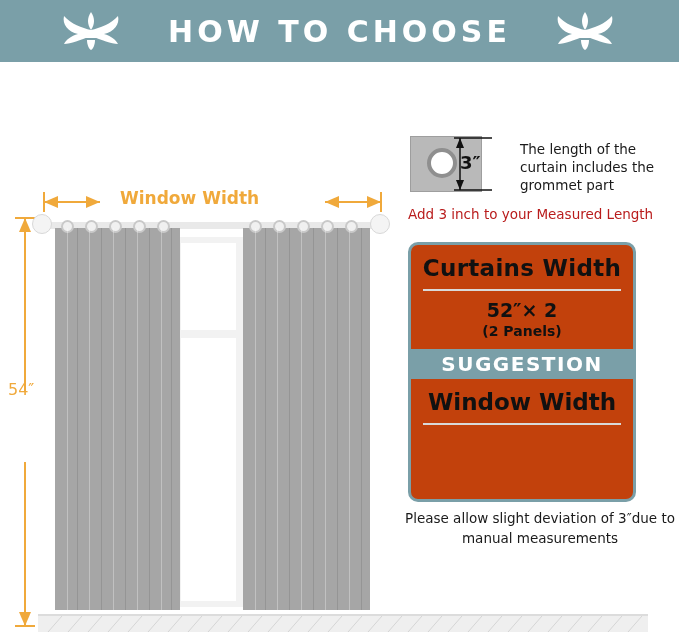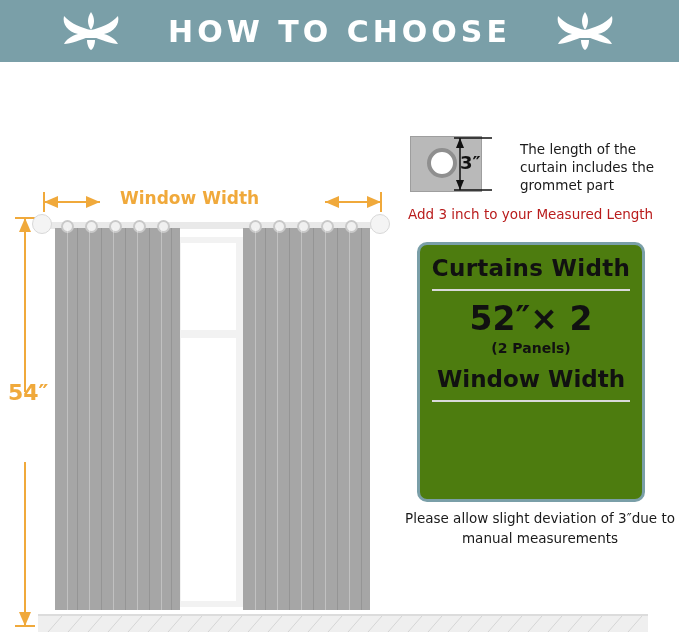--- a/index.html
+++ b/index.html
@@ -30,21 +30,21 @@
   .left-panel{position:absolute;left:0;top:62px;width:400px;height:574px;}
 
   .win-width-label{
     position:absolute;left:120px;top:126px;
     color:#f0a93b;font-size:17px;font-weight:bold;
   }
   .arrowline-top{position:absolute;left:40px;top:128px;width:345px;height:24px;}
 
   .height-label{
     position:absolute;left:8px;top:318px;
-    color:#f0a93b;font-size:22px;font-weight:bold;
+    color:#f0a93b;font-size:16px;font-weight:normal;
   }
   .arrowline-left{position:absolute;left:12px;top:150px;width:26px;height:420px;}
 
   
   .window-frame{
     position:absolute;left:175px;top:175px;width:130px;height:370px;
     background:#ffffff;border:6px solid #f2f2f2;box-sizing:border-box;
   }
   .window-mullion-v{
     position:absolute;left:236px;top:175px;width:8px;height:370px;background:#f2f2f2;
@@ -103,31 +103,31 @@
     font-size:13.5px;color:#1a1a1a;line-height:18px;
   }
   .add-note{
     position:absolute;left:408px;top:206px;width:268px;
     font-size:13.5px;color:#b91c1c;
   }
 
   
   .card{
     position:absolute;left:408px;top:242px;width:228px;height:260px;
-    border:3px solid #7a9fa8;border-radius:10px;background:#4d7c0f;
-    box-sizing:border-box;overflow:hidden;margin-left:9px;
+    border:3px solid #7a9fa8;border-radius:10px;background:#c2410c;
+    box-sizing:border-box;overflow:hidden;
   }
   .card-row{
     text-align:center;color:#111;
   }
   .card-title{
     margin-top:10px;font-size:23px;font-weight:bold;letter-spacing:.3px;
   }
   .card-divider{height:2px;background:#d9d9d9;margin:8px 12px 0 12px;}
-  .card-size{font-size:33px;font-weight:bold;margin-top:8px;}
+  .card-size{font-size:19px;font-weight:bold;margin-top:8px;}
   .card-panels{font-size:14px;margin-top:2px;font-weight:bold;}
   .card-suggestion{
     margin-top:10px;background:#7a9fa8;color:#ffffff;
     font-size:20px;font-weight:bold;letter-spacing:1.5px;padding:3px 0;
   }
   .card-window{font-size:23px;font-weight:bold;margin-top:10px;}
   .card-range{font-size:24px;font-weight:bold;margin-top:8px;}
 
   .disclaimer{
     position:absolute;left:404px;top:508px;width:272px;
@@ -246,20 +246,21 @@
 </svg>
 <div class="grommet-dim-label">3″</div>
 <div class="grommet-note">The length of the curtain includes the grommet part</div>
 <div class="add-note">Add 3 inch to your Measured Length</div>
 
 <div class="card">
   <div class="card-row card-title">Curtains Width</div>
   <div class="card-divider"></div>
   <div class="card-row card-size">52″× 2</div>
   <div class="card-row card-panels">(2 Panels)</div>
+  <div class="card-row card-suggestion">SUGGESTION</div>
   <div class="card-row card-window">Window Width</div>
   <div class="card-divider"></div>
 </div>
 
 <div class="disclaimer">Please allow slight deviation of 3″due to manual measurements</div>
 
 <div class="floor"></div>
 <svg class="floor-lines" viewBox="0 0 610 18" preserveAspectRatio="none">
   <g stroke="#d5d5d5" stroke-width="1">
     <line x1="10" y1="18" x2="24" y2="2"></line>

